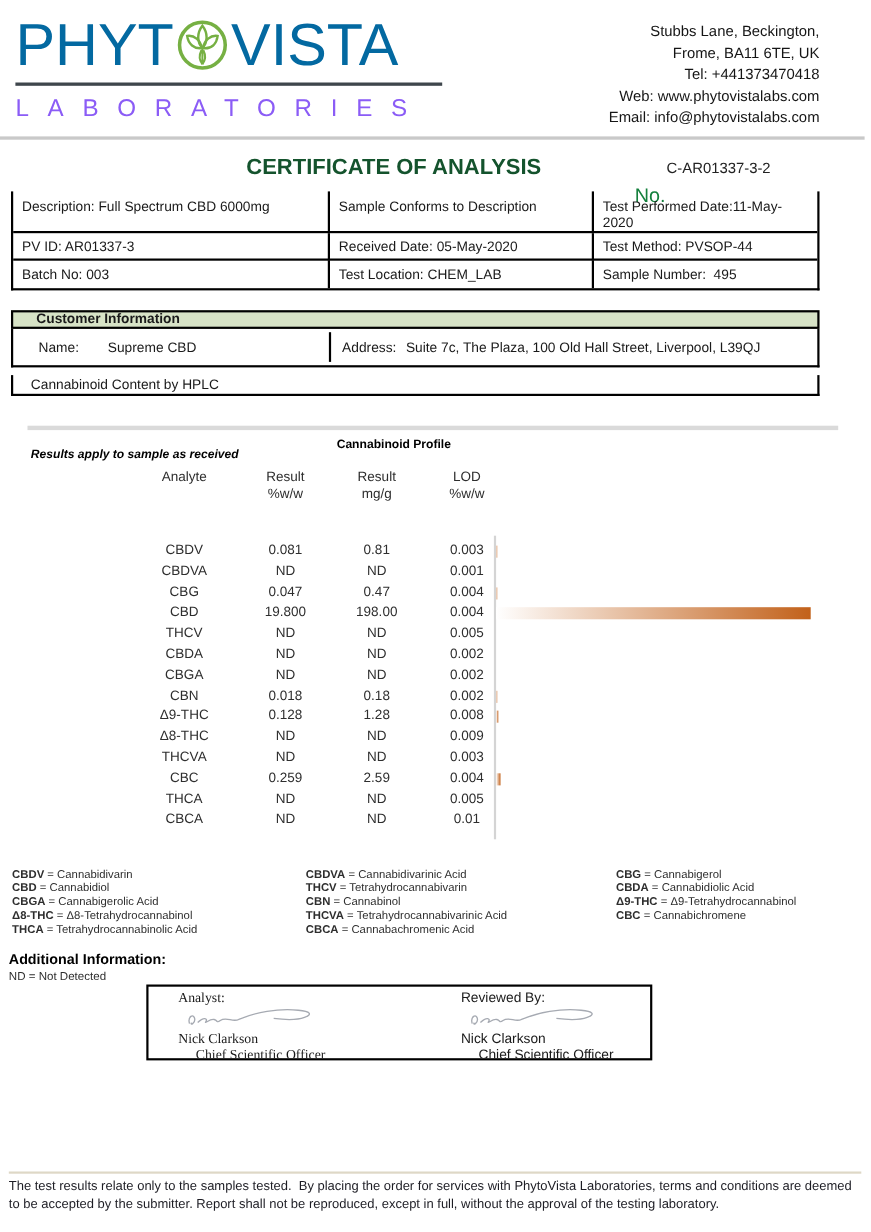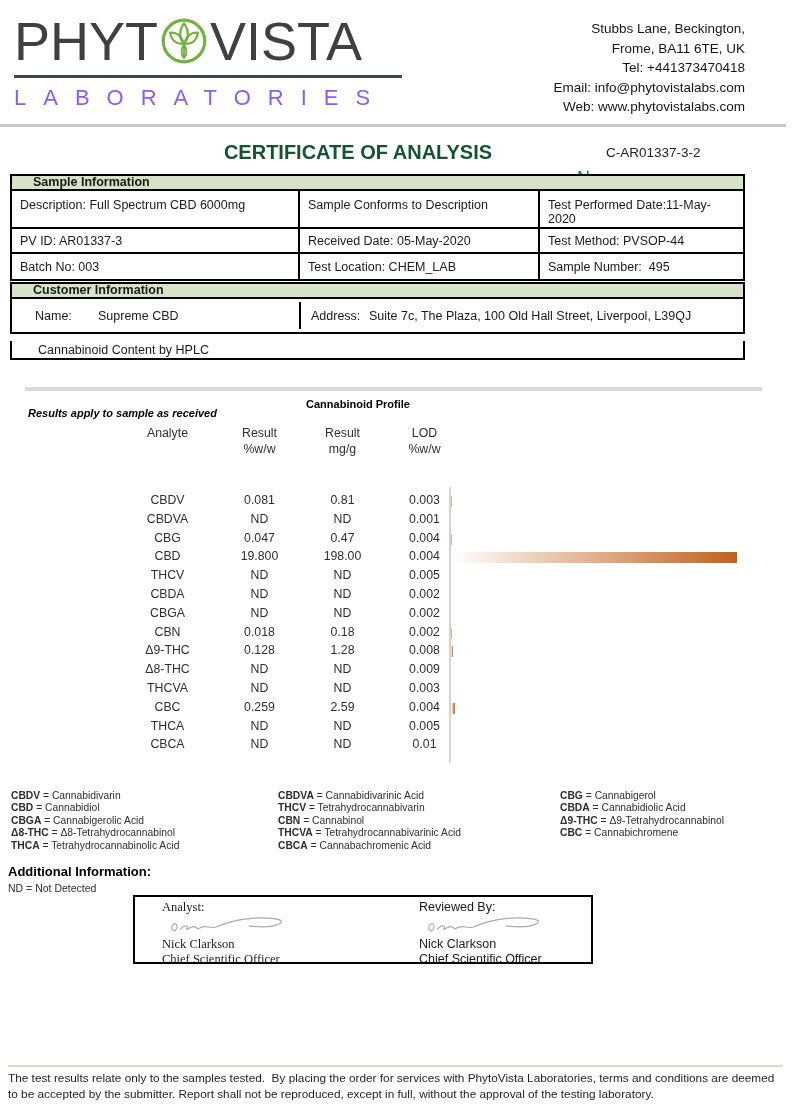--- a/index.html
+++ b/index.html
@@ -2,21 +2,21 @@
 <html><head>
 <meta charset="utf-8">
 <style>
   * { box-sizing: border-box; margin: 0; padding: 0; }
   body { width: 792px; height: 1120px; background: #ffffff;
          font-family: "Liberation Sans", "DejaVu Sans", sans-serif; color: #1a1a1a; }
   .page { position: relative; width: 792px; height: 1120px; background: #fff; overflow: hidden; }
 
   
   .logo-block { position: absolute; left: 14px; top: 16px; width: 392px; }
-  .brand-row { display: flex; align-items: center; color: #404040; font-size: 54px;
+  .brand-row { display: flex; align-items: center; color: #0369a1; font-size: 54px;
                line-height: 50px; font-weight: 400; letter-spacing: 0px; }
   .brand-row svg { margin: 0 2px; }
   .brand-rule { width: 388px; height: 3px; background: #3f464c; margin-top: 9px; }
   .labs { margin-top: 7px; font-size: 22px; letter-spacing: 17px; color: #8b5cf6; white-space: nowrap; }
   .contact { position: absolute; top: 19px; right: 47px; text-align: right;
              font-size: 13.5px; line-height: 19.5px; color: #151515; }
   .header-rule { position: absolute; top: 124px; left: 0; width: 786px; height: 3px; background: #c9c9c9; }
 
   
   .title { position: absolute; top: 141px; left: 100px; width: 516px; text-align: center;
@@ -32,21 +32,21 @@
            border: 2px solid #000; border-top: 0; }
   .cell { display: flex; align-items: center; padding: 0 6px 0 8px; font-size: 12.5px;
           white-space: pre-wrap; border-right: 2px solid #000; border-bottom: 2px solid #000; }
   .cell.lastcol { border-right: 0; }
   .cell.lastrow { border-bottom: 0; }
   .cell.toprow { align-items: flex-start; padding-top: 7px; }
   .cust-row { position: relative; height: 35px; border: 2px solid #000; border-top: 0; font-size: 12.5px; }
   .cust-row span { position: absolute; top: 10px; white-space: nowrap; }
   .cust-div { position: absolute; left: 287px; top: 3px; bottom: 3px; width: 2px; background: #000; }
   .meth-row { height: 19px; border: 2px solid #000; border-top: 0; font-size: 12.5px;
-              display: flex; align-items: center; padding-left: 26px; }
+              display: flex; align-items: center; padding-left: 16px; }
   .chart-rule { position: absolute; left: 25px; top: 387px; width: 737px; height: 4px; background: #dadada; }
 
   
   .profile { position: absolute; left: 0; top: 395px; width: 792px; height: 380px; }
   .profile-title { position: absolute; top: 3px; left: 158px; width: 400px; text-align: center;
                    font-size: 11px; font-weight: bold; color: #000; }
   .profile-note { position: absolute; top: 12px; left: 28px; font-size: 11px; font-weight: bold;
                   font-style: italic; color: #000; }
   .hcell, .dcell { position: absolute; text-align: center; font-size: 12.3px; color: #2e2e2e; white-space: nowrap; }
   .col-analyte { left: 110px; width: 115px; }
@@ -68,21 +68,21 @@
   
   .addl-head { position: absolute; left: 8px; top: 864px; font-size: 13px; font-weight: bold; color: #000; }
   .addl-note { position: absolute; left: 8px; top: 882px; font-size: 10.5px; color: #2e2e2e; }
   .sigbox { position: absolute; left: 133px; top: 895px; width: 460px; height: 69px;
             border: 2px solid #000; overflow: hidden; font-size: 12.5px; }
   .sigcol { position: absolute; top: 0; width: 200px; height: 69px; }
   .sigcol.a { left: 27px; font-family: Liberation Serif, serif; } .sigcol.r { left: 284px; }
   .siglabel { position: absolute; top: 3px; left: 0; }
   .sigimg { position: absolute; top: 13px; left: 0; }
   .signame { position: absolute; top: 40px; left: 0; }
-  .sigtitle { position: absolute; top: 55px; left: 0; }
+  .sigtitle { position: absolute; top: 55px; left: 16px; }
 
   
   .footer-rule { position: absolute; left: 8px; top: 1065px; width: 775px; height: 2px; background: #ded8c6; }
   .footer-text { position: absolute; left: 8px; top: 1071px; width: 772px; font-size: 11.8px;
                  line-height: 15.5px; color: #1d1d24; white-space: pre-wrap; }
 </style>
 </head>
 <body>
 
 <div class="page">
@@ -99,31 +99,30 @@
       </svg>
       <span>VISTA</span>
     </div>
     <div class="brand-rule"></div>
     <div class="labs">LABORATORIES</div>
   </div>
   <div class="contact">
       <div>Stubbs Lane, Beckington,</div>
       <div>Frome, BA11 6TE, UK</div>
       <div>Tel: +441373470418</div>
+      <div>Web: www.phytovistalabs.com</div>
       <div>Email: info@phytovistalabs.com</div>
-      <div>Web: www.phytovistalabs.com</div>
     </div>
   <div class="header-rule"></div>
 
   <div class="title">CERTIFICATE OF ANALYSIS</div>
   <div class="no-label">No.</div>
   <div class="no-value">C-AR01337-3-2</div>
 
   <div class="section" style="top:174px">
-    <div class="sec-head">Sample Information</div>
     <div class="grid3">
         <div class="cell toprow">Description: Full Spectrum CBD 6000mg</div>
         <div class="cell toprow">Sample Conforms to Description</div>
         <div class="cell lastcol toprow">Test Performed Date:11-May-2020</div>
         <div class="cell">PV ID: AR01337-3</div>
         <div class="cell">Received Date: 05-May-2020</div>
         <div class="cell lastcol">Test Method: PVSOP-44</div>
         <div class="cell lastrow">Batch No: 003</div>
         <div class="cell lastrow">Test Location: CHEM_LAB</div>
         <div class="cell lastcol lastrow">Sample Number:  495</div>

